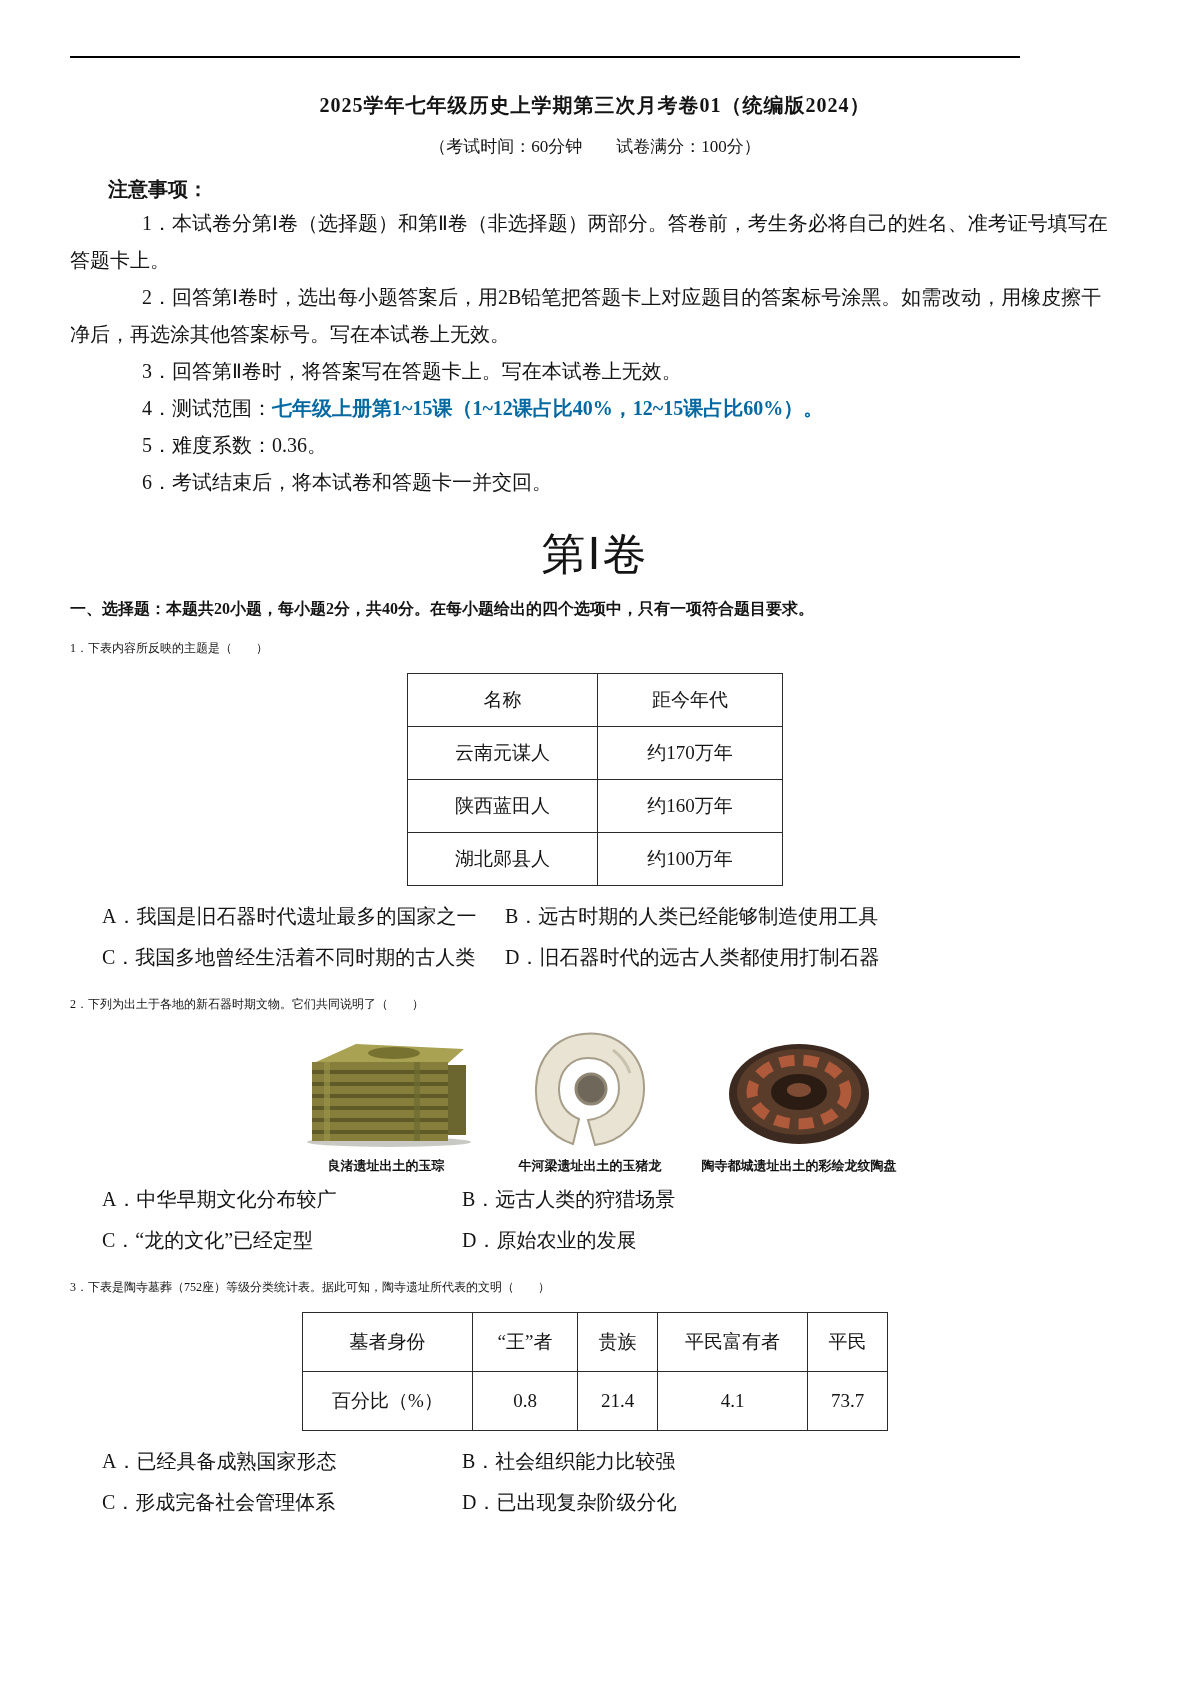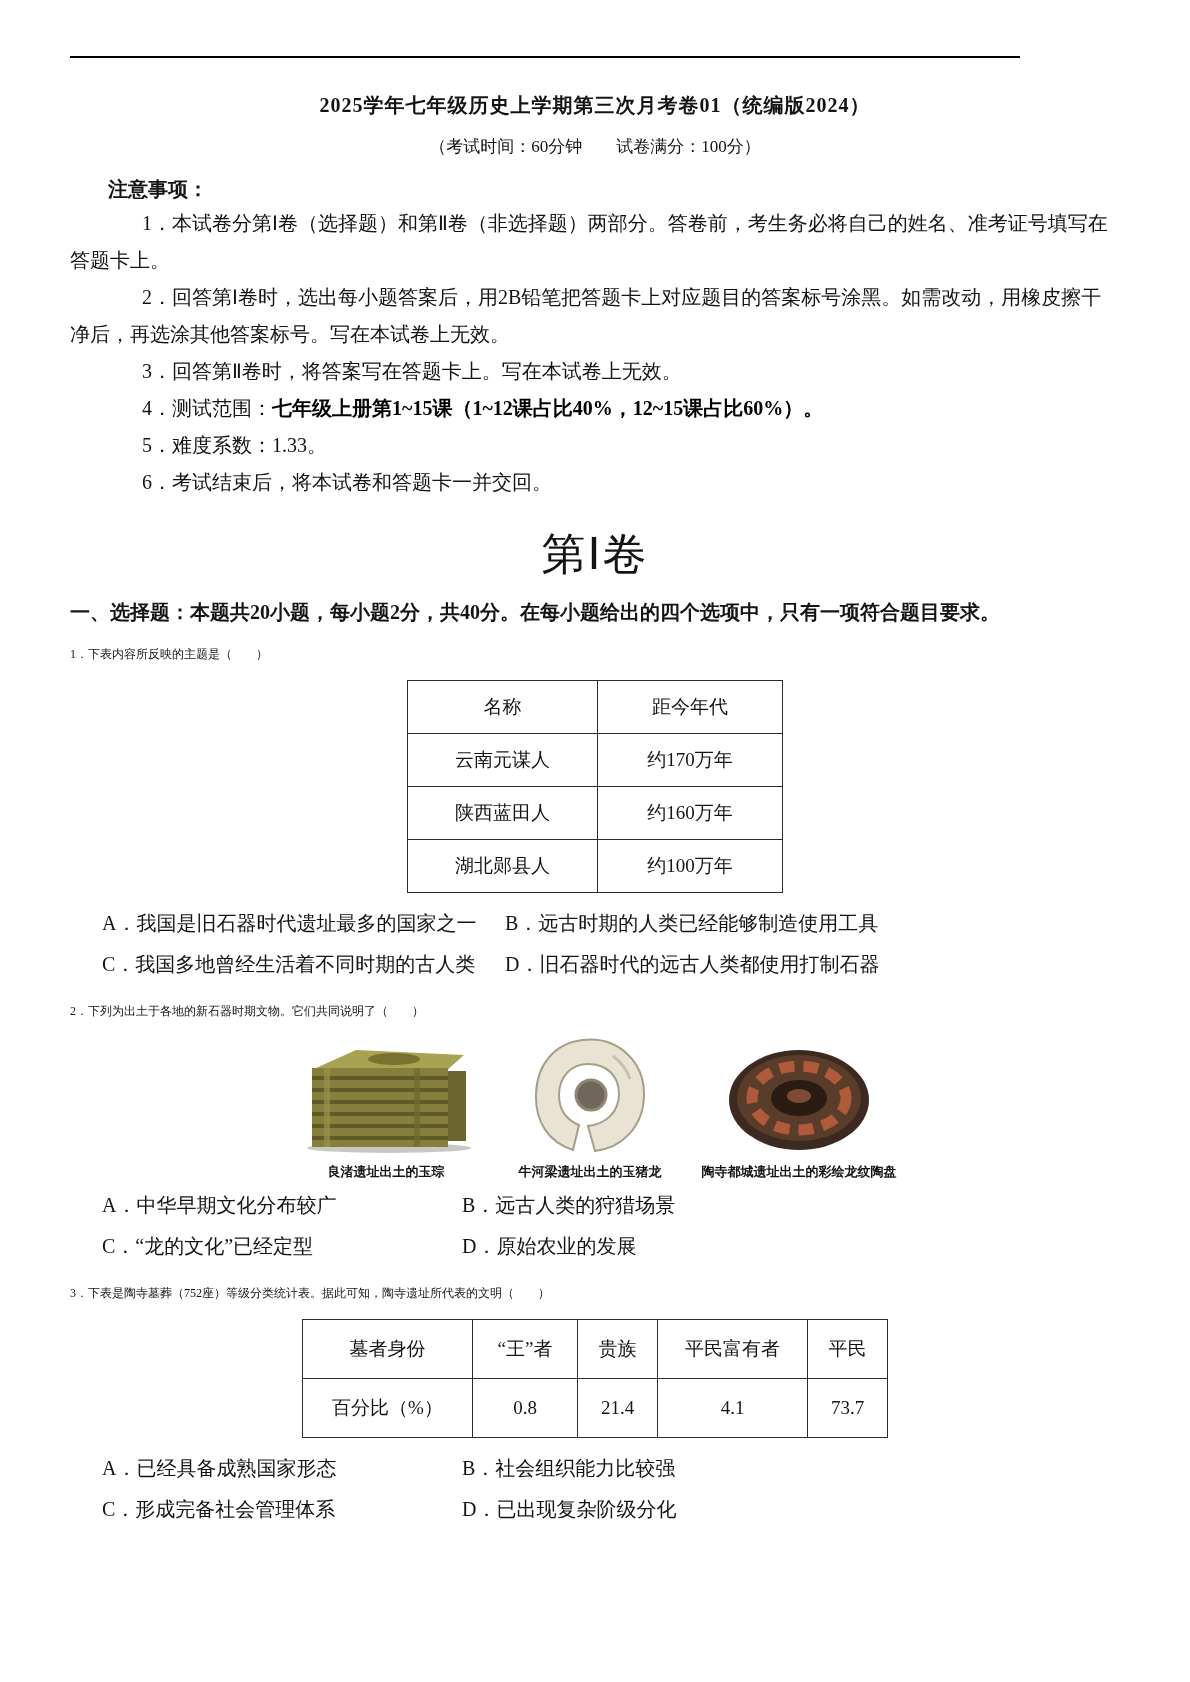--- a/index.html
+++ b/index.html
@@ -7,24 +7,24 @@
   body { width: 1190px; font-family: "Liberation Serif", serif; color: #141414; }
   .page { position: relative; width: 1190px; min-height: 1682px; padding: 0 70px 70px; background: #fff; }
 
   .top-rule { margin-top: 56px; width: 950px; height: 2px; background: #000; }
 
   .title { margin-top: 34px; text-align: center; font-size: 20px; font-weight: 700; letter-spacing: 1px; }
   .meta { margin-top: 16px; text-align: center; font-size: 17px; }
 
   .notes-title { margin: 18px 0 2px 38px; font-size: 20px; font-weight: 700; }
   .note { font-size: 20px; line-height: 1.85; text-indent: 72px; }
-  .red { color: #000000; font-weight: 700; }
+  .red { color: #0369a1; font-weight: 700; }
 
   .section-heading { margin: 24px 0 8px; text-align: center; font-size: 44px; font-weight: 500; letter-spacing: 2px; }
-  .intro { margin: 12px 0 10px; font-size: 20px; font-weight: 700; line-height: 1.6; }
+  .intro { margin: 12px 0 10px; font-size: 16px; font-weight: 700; line-height: 1.6; }
 
   .question { margin-top: 16px; }
   .stem { font-size: 12px; line-height: 1.8; }
 
   table.exam-table { border-collapse: collapse; margin: 14px auto 10px; }
   table.exam-table td { border: 1.6px solid #2b2b2b; text-align: center; font-size: 19px; padding: 13px 10px; }
   table.t1 td:nth-child(1) { width: 190px; }
   table.t1 td:nth-child(2) { width: 185px; }
   table.t3 td:nth-child(1) { width: 170px; }
   table.t3 td:nth-child(2) { width: 105px; }
@@ -51,21 +51,21 @@
 
   <h1 class="title">2025学年七年级历史上学期第三次月考卷01（统编版2024）</h1>
   <div class="meta">（考试时间：60分钟　　试卷满分：100分）</div>
 
   <div>
     <div class="notes-title">注意事项：</div>
     <p class="note">1．本试卷分第Ⅰ卷（选择题）和第Ⅱ卷（非选择题）两部分。答卷前，考生务必将自己的姓名、准考证号填写在答题卡上。</p>
     <p class="note">2．回答第Ⅰ卷时，选出每小题答案后，用2B铅笔把答题卡上对应题目的答案标号涂黑。如需改动，用橡皮擦干净后，再选涂其他答案标号。写在本试卷上无效。</p>
     <p class="note">3．回答第Ⅱ卷时，将答案写在答题卡上。写在本试卷上无效。</p>
     <p class="note"><span>4．测试范围：</span><span class="red">七年级上册第1~15课（1~12课占比40%，12~15课占比60%）。</span></p>
-    <p class="note">5．难度系数：1.33。</p>
+    <p class="note">5．难度系数：0.36。</p>
     <p class="note">6．考试结束后，将本试卷和答题卡一并交回。</p>
   </div>
 
   <div class="section-heading">第Ⅰ卷</div>
   <div class="intro">一、选择题：本题共20小题，每小题2分，共40分。在每小题给出的四个选项中，只有一项符合题目要求。</div>
 
   <div class="question">
     <div class="stem">1．下表内容所反映的主题是（　　）</div>
     <table class="exam-table t1">
       <tbody>

